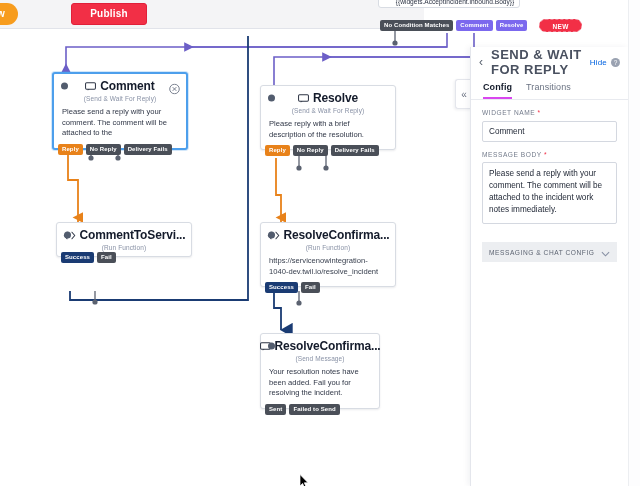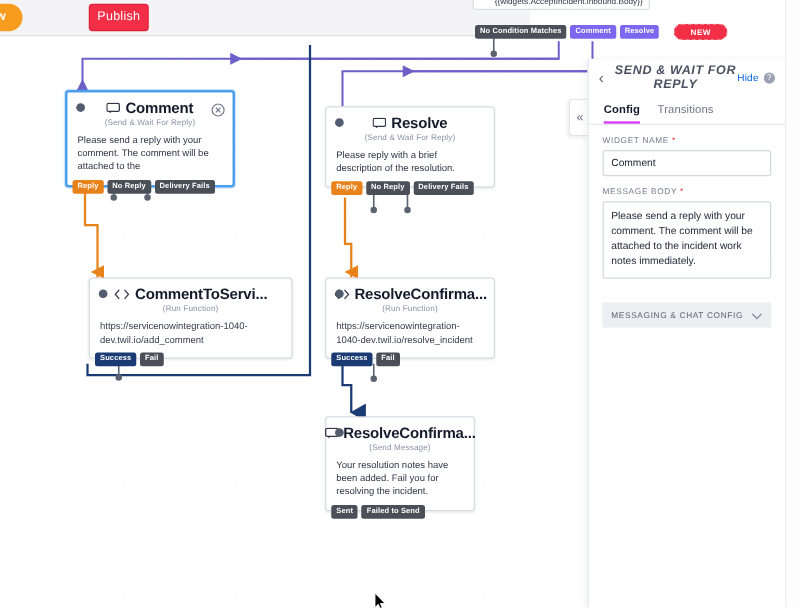--- a/index.html
+++ b/index.html
@@ -27,24 +27,24 @@
   .flow-pill {
     position: absolute; left: -32px; top: 3px;
     height: 22px; padding: 0 13px 0 20px;
     background: #f79c1e; color: #ffffff;
     border-radius: 11px;
     font-size: 10px; line-height: 22px; font-weight: 600;
     white-space: nowrap; overflow: hidden;
   }
   .publish-btn {
     position: absolute; left: 71px; top: 3px;
-    width: 48px; height: 22px;
+    width: 76px; height: 22px;
     background: #f22f46; color: #ffffff;
     border: 1px solid #e0203a; border-radius: 3px;
-    font-size: 10px; font-weight: 400; line-height: 20px; text-align: center;
+    font-size: 10px; font-weight: 700; line-height: 20px; text-align: center;
     letter-spacing: .2px; cursor: pointer;
   }
 
   
   .wires { position: absolute; left: 0; top: 0; width: 640px; height: 486px; pointer-events: none; }
 
   
   .node {
     position: absolute;
     background: #ffffff;
@@ -115,22 +115,22 @@
     background: #ffffff; border-left: 1px solid #e4e6ec;
     box-shadow: -2px 0 6px rgba(20,30,60,.06);
     overflow: hidden;
   }
   .panel-head {
     position: relative; height: 30px; display: flex; align-items: center;
     padding: 0 8px;
   }
   .back-caret { width: 12px; cursor: pointer; color: #57606e; font-size: 12px; }
   .panel-title {
-    flex: 1; text-align: center; font-size: 10px; font-weight: 600;
-    color: #3d4category; color: #4a5160; letter-spacing: .5px; font-style: italic;
+    flex: 1; font-size: 13px; font-weight: 600;
+    color: #3d4category; color: #4a5160; letter-spacing: .5px;
   }
   .hide-link { font-size: 8px; color: #0263e0; font-weight: 400; cursor: pointer; letter-spacing: .2px; }
   .help-icon {
     width: 9px; height: 9px; border-radius: 50%; background: #9aa2b1; color: #fff;
     font-size: 6.5px; line-height: 9px; text-align: center; margin-left: 4px; cursor: pointer;
   }
   .tabs {
     display: flex; gap: 14px; padding: 5px 12px 0 12px;
     border-bottom: 1px solid #e8eaef;
   }
@@ -281,33 +281,32 @@
     </div>
     <div class="node-sub">(Send &amp; Wait For Reply)</div>
     <div class="node-body">Please reply with a brief description of the resolution.</div>
     <div class="chips">
       <div class="chip orange">Reply</div>
       <div class="chip gray">No Reply</div>
       <div class="chip gray">Delivery Fails</div>
     </div>
   </div>
 
-  <div class="node" style="left:71px; top:222px; width:163px;">
+  <div class="node" style="left:56px; top:222px; width:136px;">
     <div class="node-head">
       <span class="node-dot"></span>
       <span class="node-title">
         <span class="node-icon">
           <svg width="13" height="9" viewBox="0 0 16 10">
               <path d="M5,1 L1.5,5 L5,9 M11,1 L14.5,5 L11,9" fill="none" stroke="#2f3646" stroke-width="1.3" stroke-linecap="round" stroke-linejoin="round"></path>
             </svg>
         </span><span>CommentToServi...</span>
       </span>
     </div>
     <div class="node-sub">(Run Function)</div>
-    <div class="node-body mono">https://servicenowintegration-1040-dev.twil.io/add_comment</div>
     <div class="chips">
       <div class="chip blue">Success</div>
       <div class="chip gray">Fail</div>
     </div>
   </div>
 
   <div class="node" style="left:260px; top:222px; width:136px;">
     <div class="node-head">
       <span class="node-dot"></span>
       <span class="node-title">

